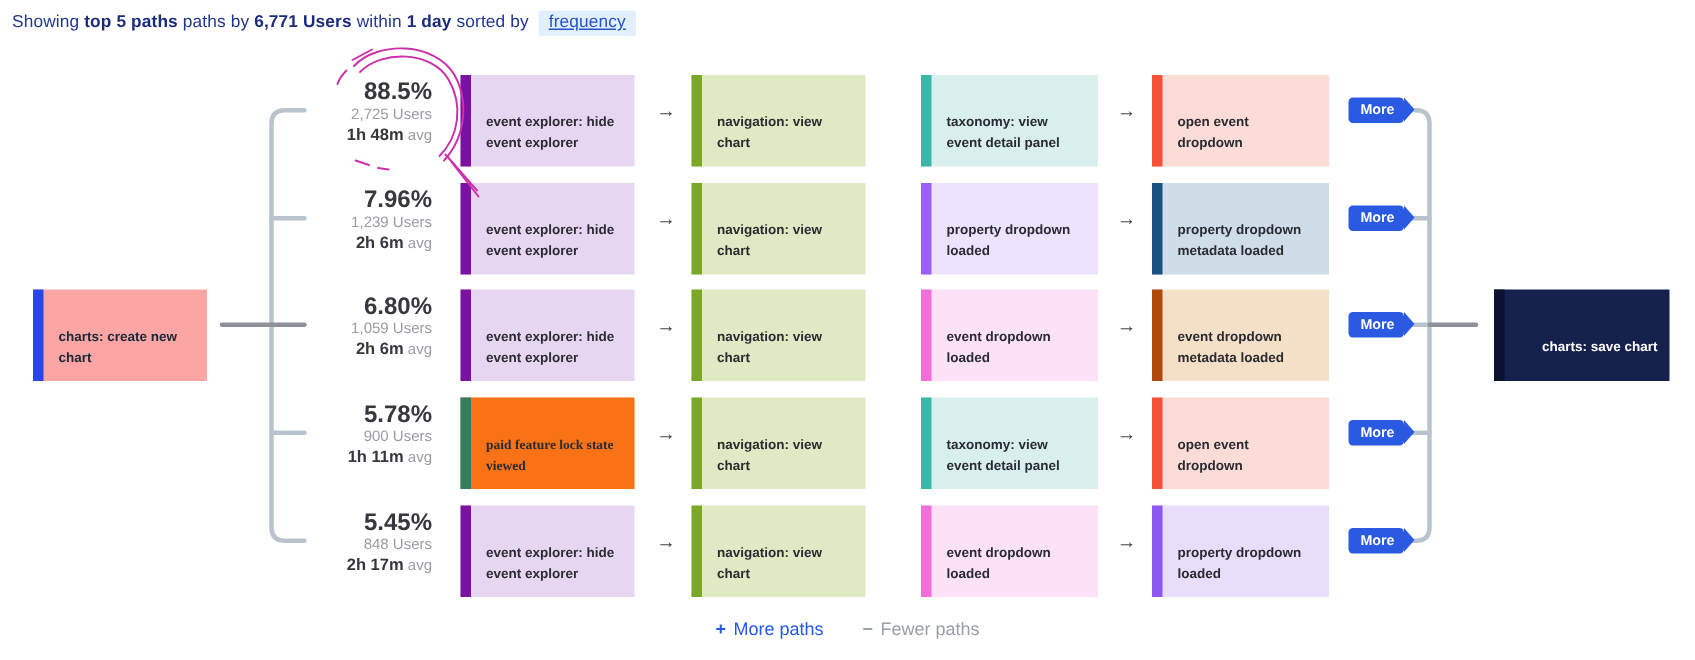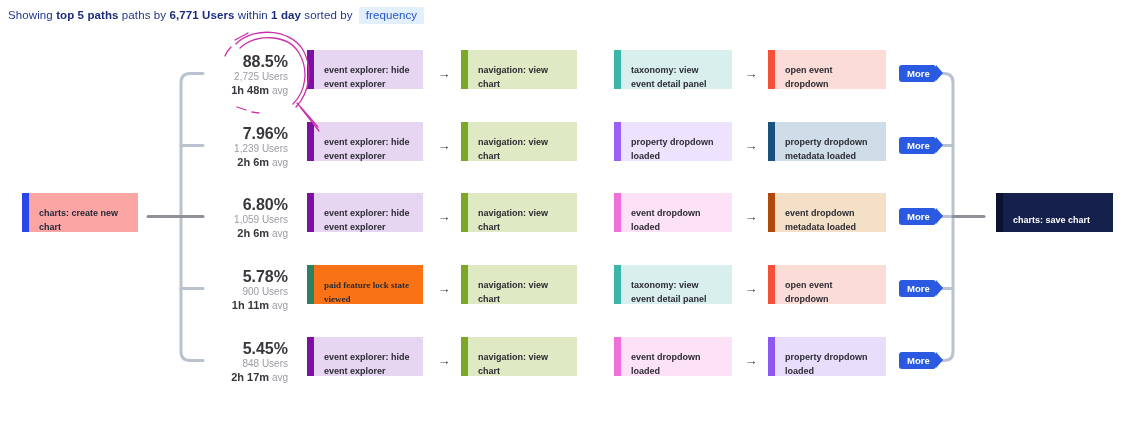--- a/index.html
+++ b/index.html
@@ -3,28 +3,28 @@
 <meta charset="utf-8">
 <style>
   * { margin:0; padding:0; box-sizing:border-box; }
   html,body { background:#f7f7f7; }
   body { font-family:"Liberation Sans", sans-serif; }
   .canvas { position:relative; width:1130px; height:440px; background:#ffffff; overflow:hidden; }
 
   
   .header { position:absolute; left:8px; top:7px; font-size:11.5px; color:#21368f; letter-spacing:.1px; }
   .header b { color:#1b2c7e; }
-  .chip { display:inline-block; background:#e2effc; color:#2353cd; padding:2px 7px 3px; border-radius:2px; margin-left:3px; cursor:pointer; }
+  .chip { display:inline-block; background:#e2effc; color:#2353cd; padding:2px 7px 3px; border-radius:2px; margin-left:3px; cursor:pointer;text-decoration:underline; }
 
   
   .wires, .scribble { position:absolute; left:0; top:0; pointer-events:none; }
 
   
-  .node { position:absolute; height:39px; border-left:7px solid; display:flex; align-items:center;
-          padding:22px 8px 6px 10px; font-size:9px; font-weight:bold; line-height:1.45; color:#2b2b33; cursor:pointer; }
+  .node { position:absolute; height:61px; border-left:7px solid; display:flex; align-items:center;
+          padding:22px 8px 6px 10px; font-size:9px; font-weight:bold; line-height:1.45; color:#2b2b33; cursor:pointer;justify-content:flex-end; }
   .start-node { left:22px; top:193px; width:116px; color:#1e2736; }
   .end-node   { left:996px; top:193px; width:117px; }
 
   
   .row { position:absolute; left:0; width:100%; height:47px; }
   .stats { position:absolute; left:158px; top:3px; width:130px; text-align:right; }
   .pct   { font-size:16px; font-weight:bold; color:#37373d; line-height:1.15; }
   .users { font-size:10px;  color:#9b9ba2; line-height:1.25; }
   .avg   { font-size:10px; color:#9b9ba2; line-height:1.2; }
   .avg b { font-size:11px; color:#37373d; }
@@ -209,14 +209,22 @@
       <path d="M240,48 C255,33 288,34 299,53 C309,70 306,91 293,104"></path>
       <path d="M248,33 l-13,7"></path>
       <path d="M231,47 c-3,3 -5,6 -6,9"></path>
       <path d="M237,107 l9,3"></path>
       <path d="M252,112 l7,1"></path>
       <path d="M297,103 L318,127"></path>
       <path d="M301,108 L319,131"></path>
     </g>
   </svg>
 
+  <div class="controls">
+    <div class="ctrl more-paths">
+      <span class="sym">+</span><span>More paths</span>
+    </div>
+    <div class="ctrl fewer-paths">
+      <span class="sym">−</span><span>Fewer paths</span>
+    </div>
+  </div>
 
 </div>
 
 </body></html>

